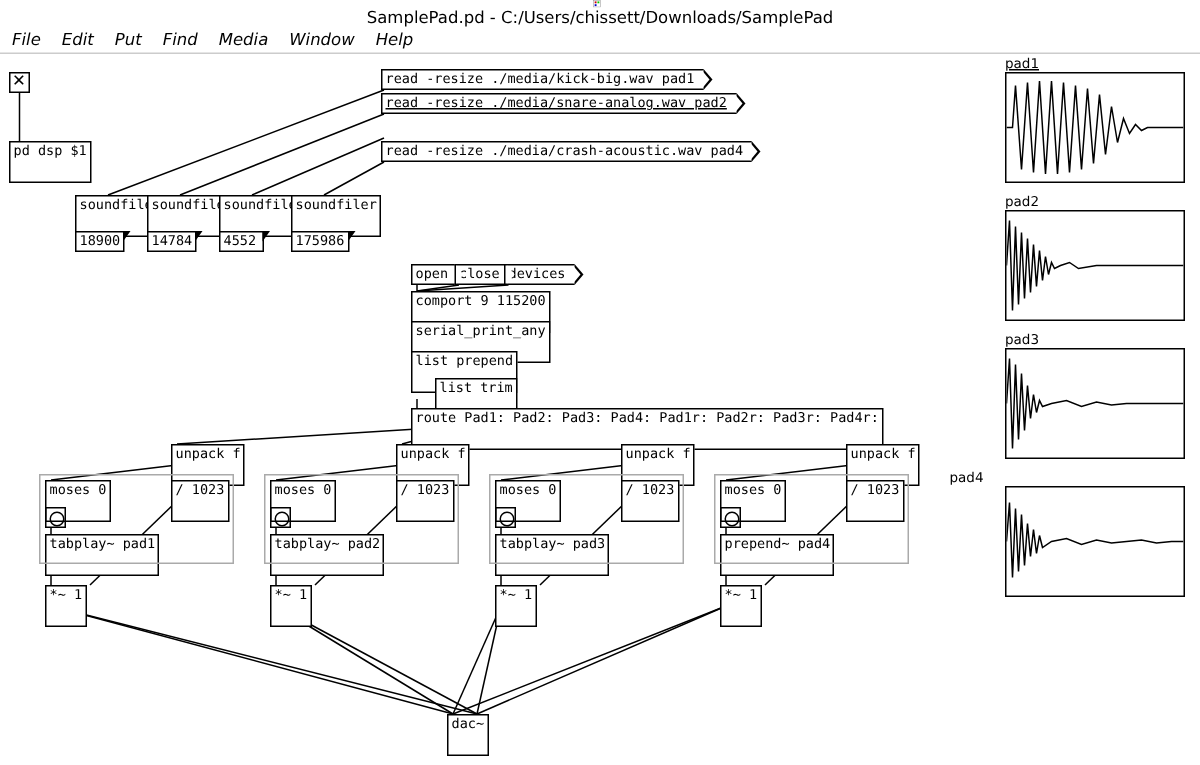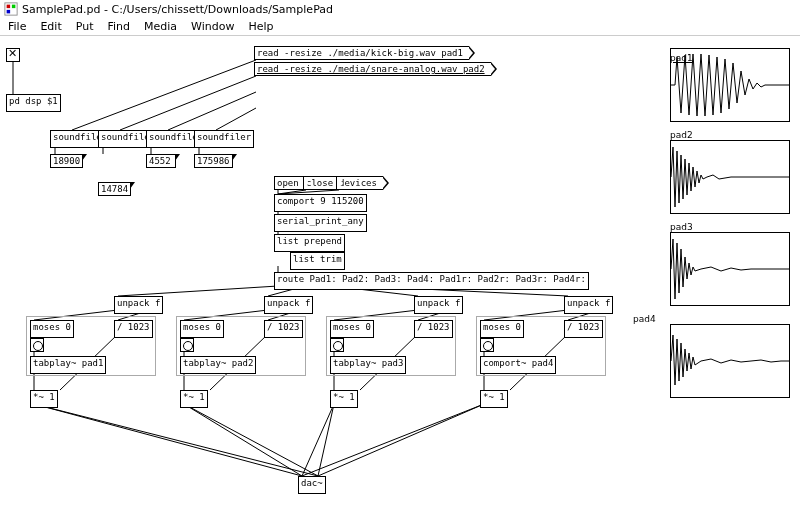--- a/index.html
+++ b/index.html
@@ -1,22 +1,22 @@
 <!DOCTYPE html>
 <html><head>
 <meta charset="utf-8">
 <style>
   * { box-sizing: border-box; margin: 0; padding: 0; }
   body { font-family: "DejaVu Sans", Arial, sans-serif; font-size: 10px; background: #fff; width: 800px; height: 510px; overflow: hidden; position: relative; }
-  .titlebar { height: 18px; display: flex; align-items: center; padding: 0 4px; font-size: 11px; }
+  .titlebar { height: 18px; display: flex; align-items: center; padding: 0 4px; font-size: 11px; flex-direction: column; }
   .titlebar .appicon { width: 14px; height: 14px; margin-right: 4px; }
   .menubar { height: 18px; display: flex; align-items: center; gap: 2px; padding: 0 2px; font-size: 11px; border-bottom: 1px solid #ccc; }
-  .menubar span { padding: 1px 6px; cursor: default; }
+  .menubar span { padding: 1px 6px; cursor: default; font-style: italic; }
   .canvas { position: absolute; left: 0; top: 36px; width: 800px; height: 474px; }
-  .obj { position: absolute; border: 1px solid #000; background: #fff; padding: 0 2px; line-height: 13px; height: 18px; white-space: nowrap; font-size: 9px; font-family: "DejaVu Sans Mono", monospace; }
+  .obj { position: absolute; border: 1px solid #000; background: #fff; padding: 0 2px; line-height: 13px; height: 28px; white-space: nowrap; font-size: 9px; font-family: "DejaVu Sans Mono", monospace; }
   .msg { position: absolute; background: #fff; border: 1px solid #000; border-right: none; padding: 0 6px 0 2px; line-height: 13px; height: 14px; white-space: nowrap; font-size: 9px; font-family: "DejaVu Sans Mono", monospace; }
   .msg::after { content: ""; position: absolute; top: -1px; right: -6px; width: 0; height: 0; border-top: 7px solid transparent; border-bottom: 7px solid transparent; border-left: 6px solid #000; }
   .msg::before { content: ""; position: absolute; top: 0; right: -4px; width: 0; height: 0; border-top: 6px solid transparent; border-bottom: 6px solid transparent; border-left: 5px solid #fff; z-index: 1; }
   .num { position: absolute; border: 1px solid #000; background: #fff; padding: 0 2px; line-height: 13px; height: 14px; font-size: 9px; font-family: "DejaVu Sans Mono", monospace; min-width: 30px; }
   .num::after { content: ""; position: absolute; top: -1px; right: -5px; border-top: 7px solid #000; border-right: 5px solid transparent; }
   .toggle { position: absolute; width: 14px; height: 14px; border: 1px solid #000; }
   .toggle.on::after { content:"✕"; position:absolute; left:1px; top:-2px; font-size:11px; }
   .bang { position: absolute; width: 14px; height: 14px; border: 1px solid #000; }
   .bang::after { content:""; position:absolute; left:2px; top:2px; width:8px; height:8px; border:1px solid #000; border-radius:50%; }
   svg.wires { position:absolute; left:0; top:0; width:800px; height:474px; pointer-events:none; }
@@ -112,28 +112,29 @@
   <line x1="568" y1="298" x2="510" y2="354"></line>
   <line x1="484" y1="368" x2="302" y2="440"></line>
   <line x1="484" y1="368" x2="318" y2="440"></line>
 </svg>
 
 <div class="toggle on" style="left:6px; top:12px;"></div>
 <div class="obj" style="left:6px; top:58px;">pd dsp $1</div>
 
 <div class="msg" style="left:254px; top:10px;">read -resize ./media/kick-big.wav pad1</div>
 <div class="msg" style="left:254px; top:26px;text-decoration:underline;">read -resize ./media/snare-analog.wav pad2</div>
+<div class="msg" style="left:254px; top:58px;">read -resize ./media/crash-acoustic.wav pad4</div>
 
 <div class="obj" style="left:50px; top:94px;">soundfiler</div>
 <div class="obj" style="left:98px; top:94px;">soundfiler</div>
 <div class="obj" style="left:146px; top:94px;">soundfiler</div>
 <div class="obj" style="left:194px; top:94px;">soundfiler</div>
 
 <div class="num" style="left:50px; top:118px;">18900</div>
-<div class="num" style="left:98px; top:118px;margin-top:28px;">14784</div>
+<div class="num" style="left:98px; top:118px;">14784</div>
 <div class="num" style="left:146px; top:118px;">4552</div>
 <div class="num" style="left:194px; top:118px;">175986</div>
 
 <div class="msg" style="left:274px; top:140px;">open</div>
 <div class="msg" style="left:303px; top:140px;">close</div>
 <div class="msg" style="left:336px; top:140px;">devices</div>
 <div class="obj" style="left:274px; top:158px;">comport 9 115200</div>
 <div class="obj" style="left:274px; top:178px;">serial_print_any</div>
 <div class="obj" style="left:274px; top:198px;">list prepend</div>
 <div class="obj" style="left:274px; top:216px;margin-left:16px;">list trim</div>
@@ -160,27 +161,27 @@
 <div class="obj" style="left:414px; top:284px;">/ 1023</div>
 <div class="bang" style="left:330px; top:302px;"></div>
 <div class="obj" style="left:330px; top:320px;">tabplay~ pad3</div>
 <div class="obj" style="left:330px; top:354px;">*~ 1</div>
 <div class="canvas-region" style="left:326px; top:280px; width:130px; height:60px;"></div>
 
 <div class="obj" style="left:564px; top:260px;">unpack f</div>
 <div class="obj" style="left:480px; top:284px;">moses 0</div>
 <div class="obj" style="left:564px; top:284px;">/ 1023</div>
 <div class="bang" style="left:480px; top:302px;"></div>
-<div class="obj" style="left:480px; top:320px;">comport~ pad4</div>
+<div class="obj" style="left:480px; top:320px;">prepend~ pad4</div>
 <div class="obj" style="left:480px; top:354px;">*~ 1</div>
 <div class="canvas-region" style="left:476px; top:280px; width:130px; height:60px;"></div>
 
 <div class="obj" style="left:298px; top:440px;">dac~</div>
 
-<div class="array-label" style="left:670px; top:17px;text-decoration:underline;">pad1</div>
+<div class="array-label" style="left:670px; top:2px;text-decoration:underline;">pad1</div>
 <div class="array" style="left:670px; top:12px;">
   <svg width="118" height="72">
         <polyline fill="none" stroke="#000" stroke-width="1" points="0,36 4,36 6,8 10,64 14,6 18,66 22,5 26,67 30,5 34,67 38,6 42,66 46,8 50,64 54,10 58,60 62,14 66,54 70,22 74,46 78,30 82,40 86,34 90,38 94,36 118,36"></polyline>
       </svg>
 </div>
 <div class="array-label" style="left:670px; top:94px;">pad2</div>
 <div class="array" style="left:670px; top:104px;">
   <svg width="118" height="72">
         <polyline fill="none" stroke="#000" stroke-width="1" points="0,36 2,6 4,66 6,10 8,62 10,14 12,58 14,18 16,54 18,22 20,50 22,26 24,46 26,30 28,42 30,34 32,38 36,36 42,34 48,38 60,36 118,36"></polyline>
       </svg>

